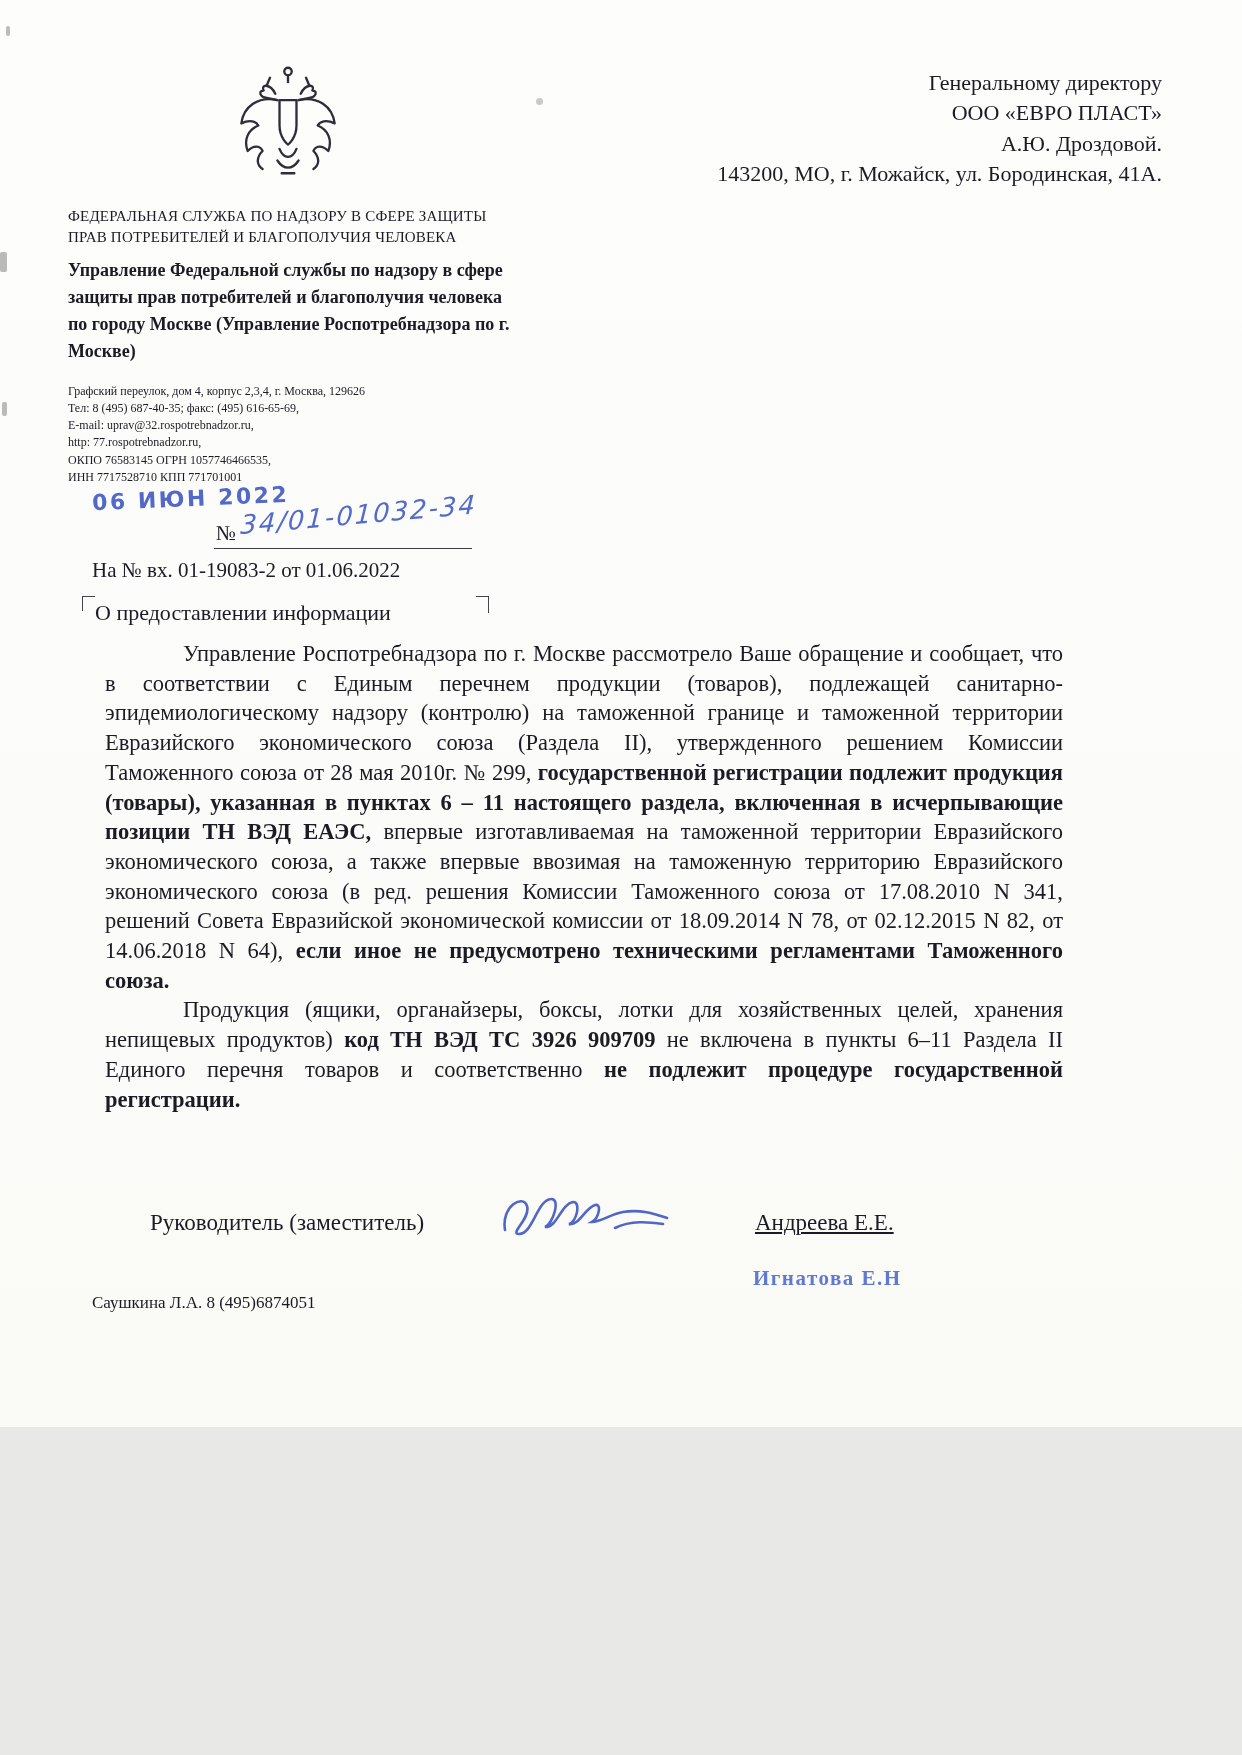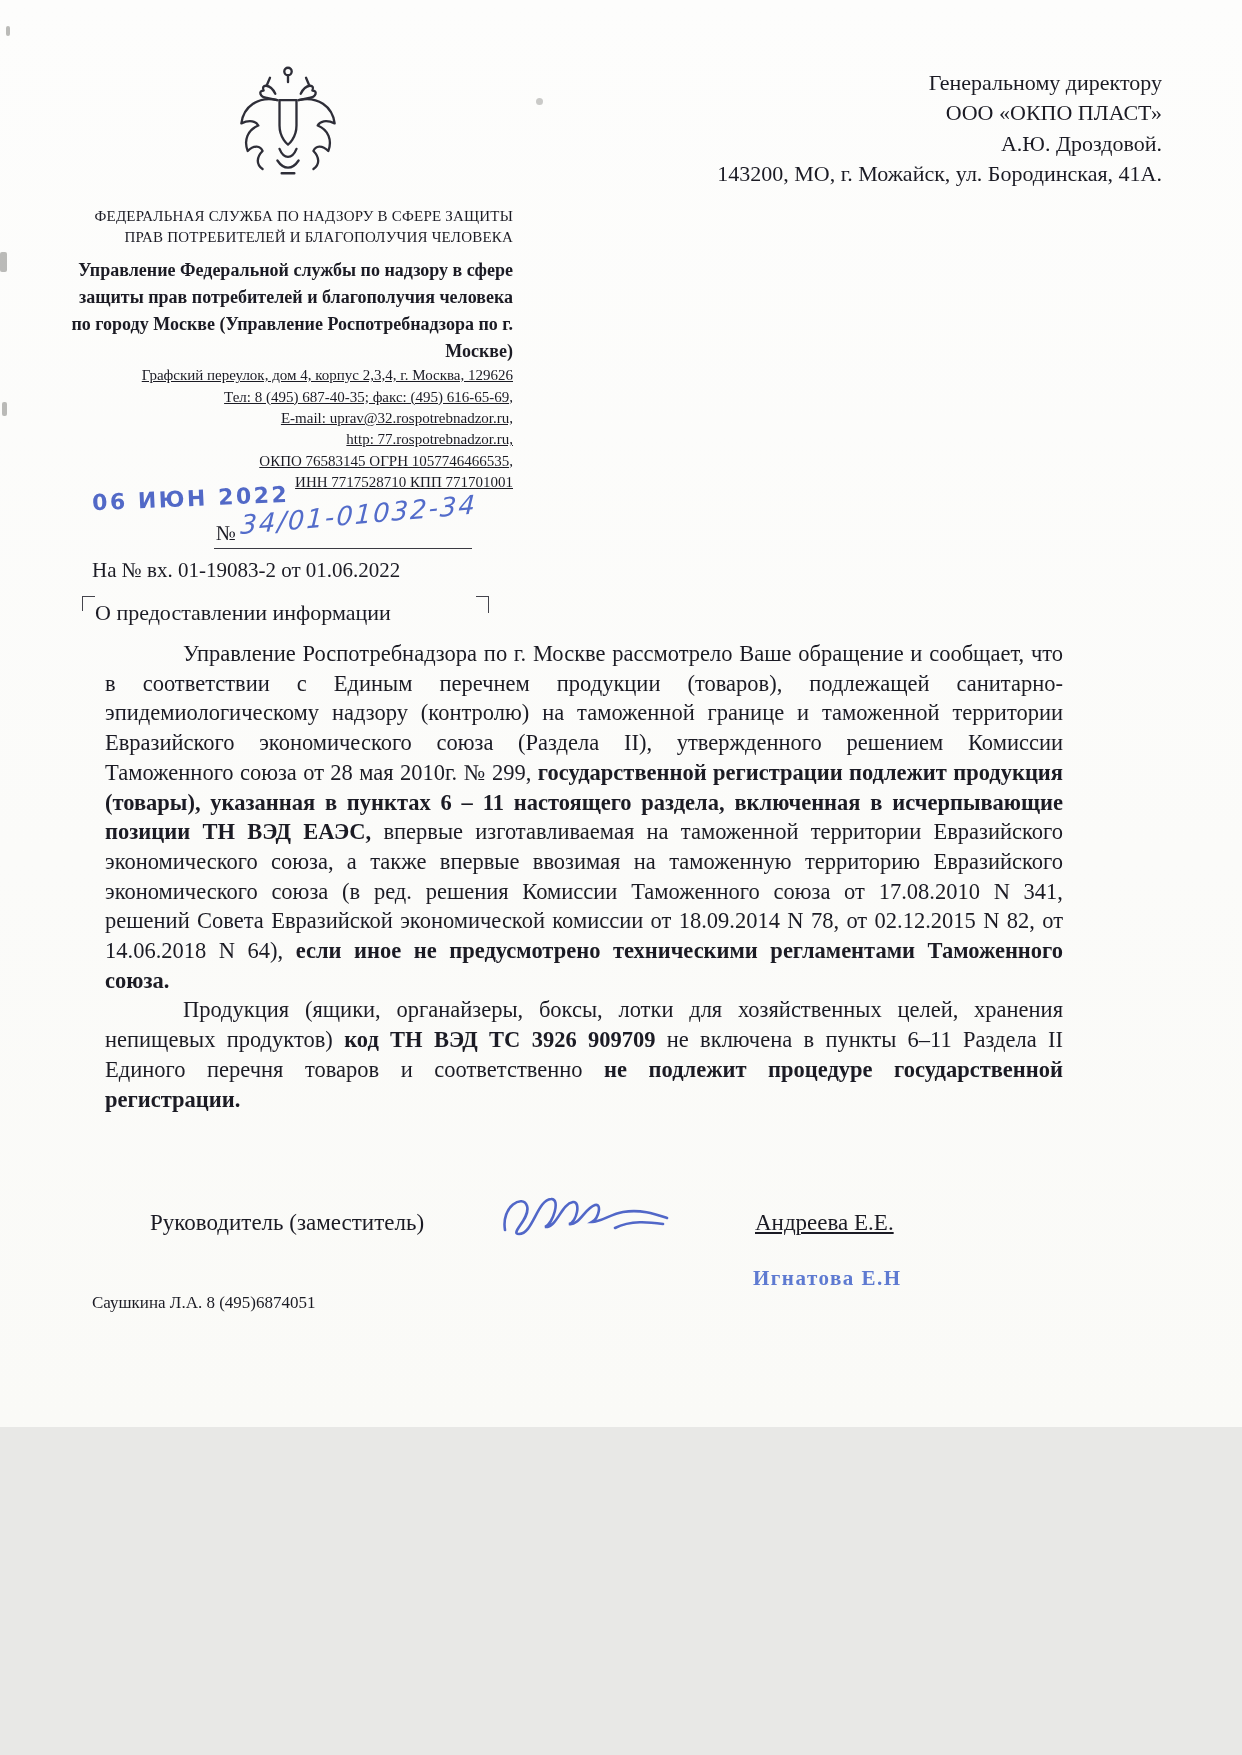--- a/index.html
+++ b/index.html
@@ -13,24 +13,24 @@
     color:#1b1b24;
   }
   
   .addressee{
     position:absolute;top:68px;right:80px;width:580px;
     text-align:right;font-size:22px;line-height:1.38;
   }
   
   .emblem{position:absolute;left:235px;top:64px;width:106px;height:122px;}
   
-  .letterhead{position:absolute;left:68px;top:206px;width:445px;text-align:right;}
+  .letterhead{position:absolute;left:68px;top:206px;width:445px;text-align:left;}
   .lh-caps{font-size:15px;line-height:1.38;letter-spacing:.2px;}
   .lh-dept{margin-top:10px;font-size:18px;font-weight:bold;line-height:1.5;}
-  .lh-contacts{font-size:15px;line-height:1.42;text-decoration:underline;}
+  .lh-contacts{margin-top:18px;font-size:12px;line-height:1.42;}
   
   .date-stamp{
     position:absolute;left:92px;top:486px;
     font-family:"DejaVu Sans",sans-serif;font-size:22px;font-weight:600;
     color:#3b55c0;letter-spacing:2.5px;transform:rotate(-2.5deg);opacity:.88;
   }
   .ref-line{
     position:absolute;left:214px;top:508px;width:258px;height:40px;
     border-bottom:1.6px solid #3a3a42;font-size:21px;
   }
@@ -81,21 +81,21 @@
 
 <div class="page">
 
   <div class="artifact a1"></div>
   <div class="artifact a2"></div>
   <div class="artifact a3"></div>
   <div class="artifact a4"></div>
 
   <div class="addressee">
     <div>Генеральному директору</div>
-    <div>ООО «ОКПО  ПЛАСТ»</div>
+    <div>ООО «ЕВРО  ПЛАСТ»</div>
     <div>А.Ю. Дроздовой.</div>
     <div>143200, МО, г. Можайск, ул. Бородинская, 41А.</div>
   </div>
 
   <div class="emblem">
     <svg width="106" height="122" viewBox="0 0 100 115">
       <g stroke="#2e2e38" stroke-width="2.2" fill="none" stroke-linecap="round" stroke-linejoin="round">
         <circle cx="50" cy="7" r="3.5"></circle>
         <path d="M50 11 V17"></path>
         <path d="M33 13 l-3 7 M67 13 l3 7"></path>

